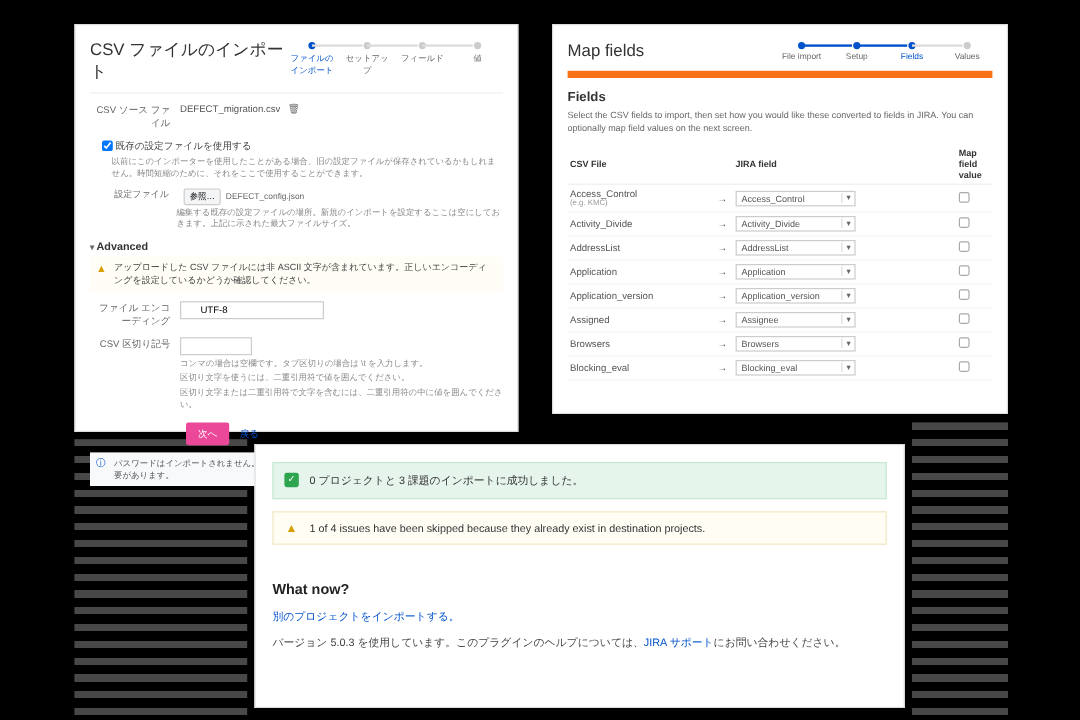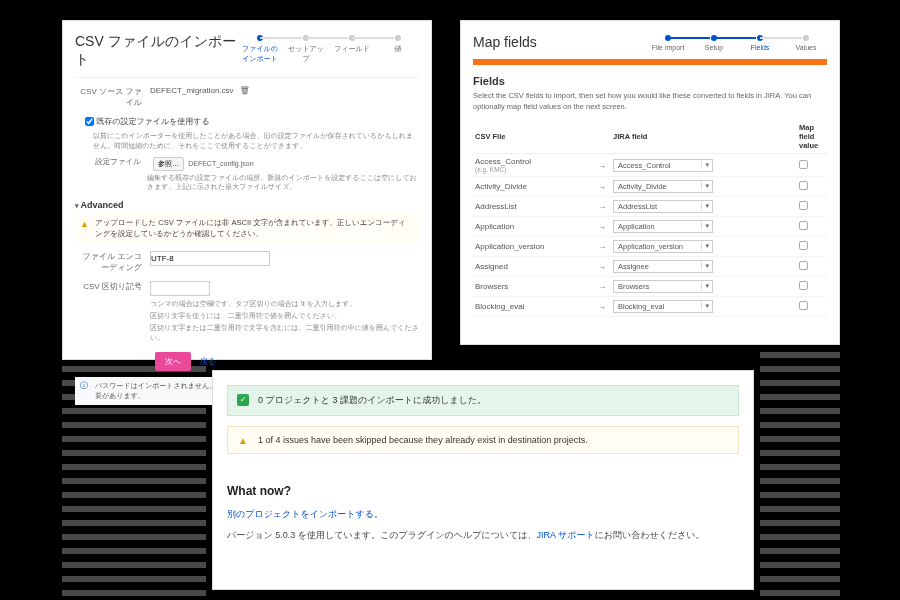--- a/index.html
+++ b/index.html
@@ -28,21 +28,21 @@
   .inset-box { margin: 6px 0 6px 18px; font-size: 7.5px; }
   .inset-box .lbl { color: #666; display: inline-block; width: 50px; text-align: center; margin-right: 8px; vertical-align: top; }
   .file-btn { background: #f4f5f7; border: 1px solid #ccc; padding: 1px 4px; font-size: 7px; border-radius: 2px; }
   
   .section-hdr { font-size: 9px; font-weight: bold; color: #333; margin: 8px 0 4px; }
   .section-hdr::before { content: "▾ "; color: #666; font-size: 7px; }
   
   .warn-box { background: #fffdf6; font-size: 7.5px; padding: 4px 6px 4px 20px; position: relative; color: #444; line-height: 1.4; }
   .warn-box .warn-icon { position: absolute; left: 5px; top: 4px; color: #d6a100; font-size: 9px; }
   
-  .input-txt { border: 1px solid #ccc; padding: 2px 0; font-size: 8px; width: 120px; }
+  .input-txt { border: 1px solid #ccc; padding: 2px 16px; font-size: 8px; width: 120px; }
   
   .btn-row { margin: 10px 0 6px 80px; }
   .btn-primary { background: #ec4899; color: #fff; border: none; padding: 4px 10px; font-size: 8px; border-radius: 2px; }
   .btn-link { background: none; border: none; color: #0052cc; font-size: 8px; margin-left: 6px; }
   
   .info-box { background: #f8f9fb; font-size: 7px; padding: 4px 6px 4px 20px; position: relative; color: #555; margin-top: 6px; }
   .info-box .info-icon { position: absolute; left: 5px; top: 3px; color: #0052cc; font-size: 8px; }
   
   
   .right-panel { left: 460px; top: 20px; width: 380px; height: 325px; padding: 12px; }

